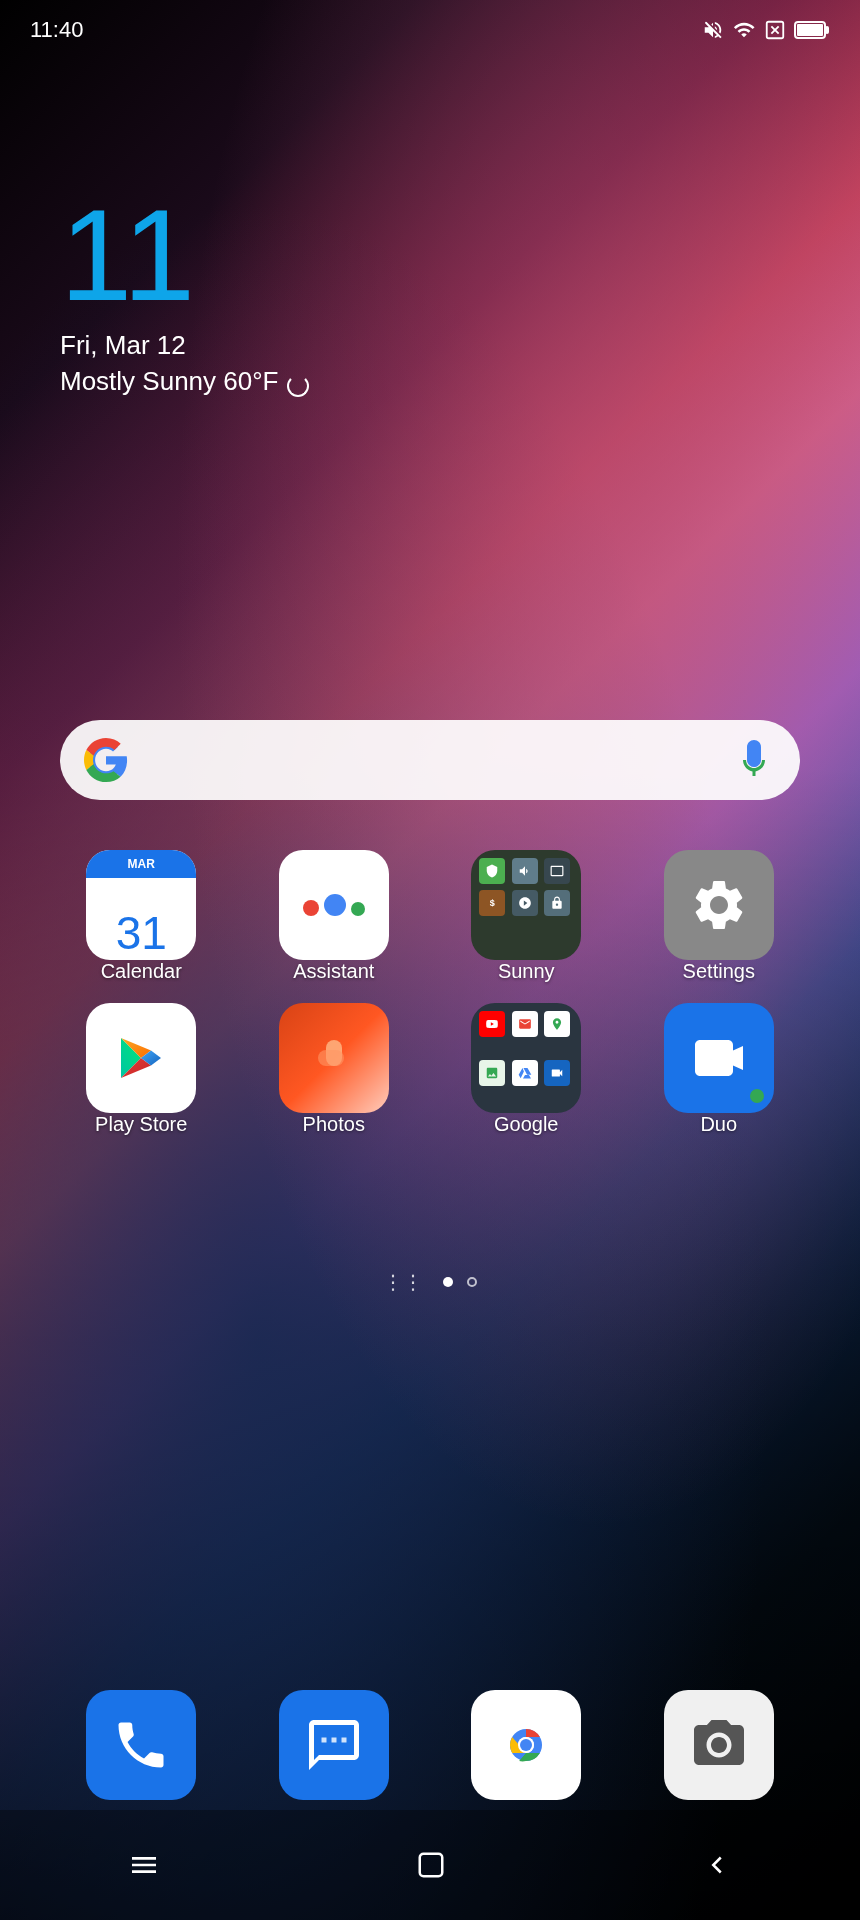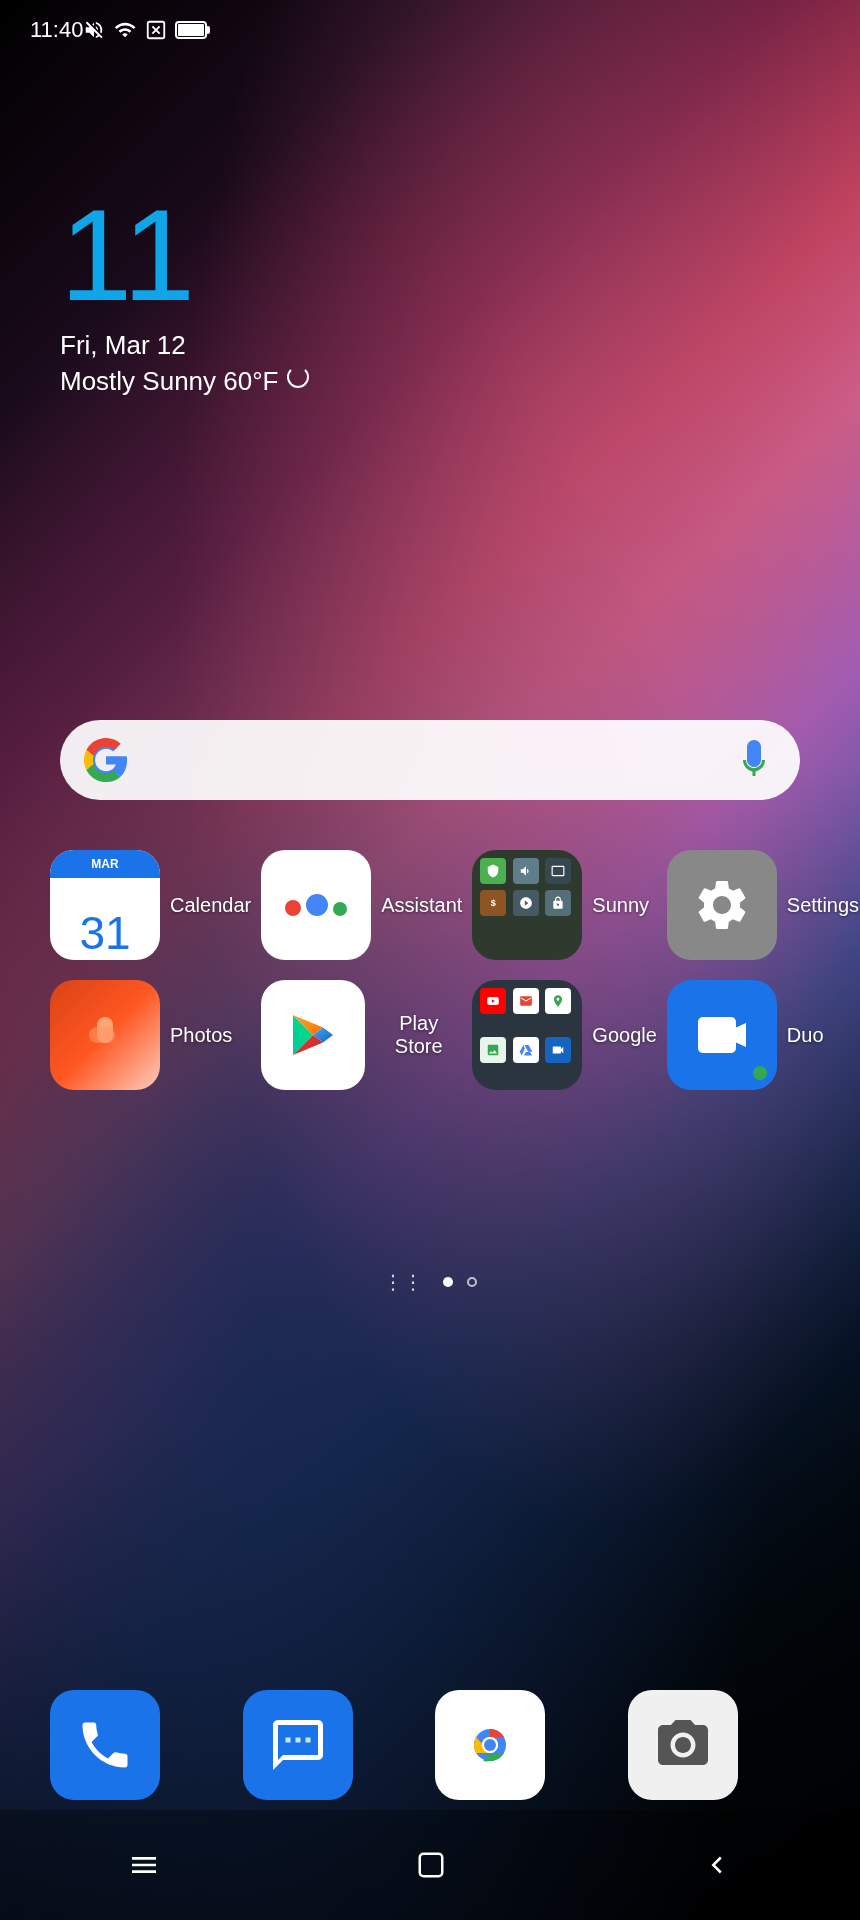--- a/index.html
+++ b/index.html
@@ -35,20 +35,21 @@
 
     
     .status-bar {
       position: absolute;
       top: 0;
       left: 0;
       right: 0;
       height: 60px;
       display: flex;
       align-items: center;
+      justify-content: space-between;
       padding: 0 30px;
       z-index: 10;
     }
 
     .status-time {
       color: white;
       font-size: 22px;
       font-weight: 500;
     }
 
@@ -86,21 +87,21 @@
       font-weight: 400;
       margin-top: 10px;
     }
 
     .clock-weather {
       color: white;
       font-size: 26px;
       font-weight: 400;
       margin-top: 5px;
       display: flex;
-      align-items: flex-start;
+      align-items: flex-end;
       gap: 8px;
     }
 
     .weather-refresh {
       width: 22px;
       height: 22px;
       border: 2.5px solid white;
       border-radius: 50%;
       border-top-color: transparent;
       display: inline-block;
@@ -145,22 +146,22 @@
       left: 50px;
       right: 50px;
       display: grid;
       grid-template-columns: repeat(4, 1fr);
       gap: 20px 10px;
       z-index: 5;
     }
 
     .app-item {
       display: flex;
-      align-items: center;
-      gap: 10px;
+      flex-direction: column;
+      align-items: center;
       cursor: pointer;
     }
 
     .app-icon {
       width: 110px;
       height: 110px;
       border-radius: 24px;
       display: flex;
       align-items: center;
       justify-content: center;
@@ -465,30 +466,20 @@
     <span class="app-label">Sunny</span>
   </div>
 
   <div class="app-item">
     <div class="app-icon icon-settings">
       <svg width="60" height="60" viewBox="0 0 24 24" fill="white">
         <path d="M19.14,12.94c0.04-0.3,0.06-0.61,0.06-0.94c0-0.32-0.02-0.64-0.07-0.94l2.03-1.58c0.18-0.14,0.23-0.41,0.12-0.61 l-1.92-3.32c-0.12-0.22-0.37-0.29-0.59-0.22l-2.39,0.96c-0.5-0.38-1.03-0.7-1.62-0.94L14.4,2.81c-0.04-0.24-0.24-0.41-0.48-0.41 h-3.84c-0.24,0-0.43,0.17-0.47,0.41L9.25,5.35C8.66,5.59,8.12,5.92,7.63,6.29L5.24,5.33c-0.22-0.08-0.47,0-0.59,0.22L2.74,8.87 C2.62,9.08,2.66,9.34,2.86,9.48l2.03,1.58C4.84,11.36,4.8,11.69,4.8,12s0.02,0.64,0.07,0.94l-2.03,1.58 c-0.18,0.14-0.23,0.41-0.12,0.61l1.92,3.32c0.12,0.22,0.37,0.29,0.59,0.22l2.39-0.96c0.5,0.38,1.03,0.7,1.62,0.94l0.36,2.54 c0.05,0.24,0.24,0.41,0.48,0.41h3.84c0.24,0,0.44-0.17,0.47-0.41l0.36-2.54c0.59-0.24,1.13-0.56,1.62-0.94l2.39,0.96 c0.22,0.08,0.47,0,0.59-0.22l1.92-3.32c0.12-0.22,0.07-0.47-0.12-0.61L19.14,12.94z M12,15.6c-1.98,0-3.6-1.62-3.6-3.6 s1.62-3.6,3.6-3.6s3.6,1.62,3.6,3.6S13.98,15.6,12,15.6z"></path>
       </svg>
     </div>
     <span class="app-label">Settings</span>
-  </div>
-
-  <div class="app-item">
-    <div class="app-icon icon-photos" style="background:linear-gradient(135deg, #d84315 0%, #ff5722 50%, #ffccbc 100%);">
-      <div style="width:60px; height:60px; position:relative;">
-        <div style="position:absolute; top:12px; left:22px; width:16px; height:26px; background:rgba(255,200,150,0.7); border-radius:8px; transform:rotate(0deg);"></div>
-        <div style="position:absolute; top:22px; left:14px; width:26px; height:16px; background:rgba(255,150,100,0.6); border-radius:8px;"></div>
-      </div>
-    </div>
-    <span class="app-label">Photos</span>
   </div>
 
   <div class="app-item">
     <div class="app-icon icon-playstore">
       <svg width="60" height="60" viewBox="0 0 48 48">
         <defs>
           <linearGradient id="pg1" x1="0%" y1="100%" x2="100%" y2="0%">
             <stop offset="0%" style="stop-color:#00c5a5"></stop>
             <stop offset="100%" style="stop-color:#00e676"></stop>
           </linearGradient>
@@ -509,20 +500,30 @@
         <path fill="url(#pg1)" d="M8 40L24 24 8 8v32z"></path>
         <path fill="url(#pg2)" d="M8 8l24 10-8 6z"></path>
         <path fill="url(#pg3)" d="M8 40l24-10-8-6z"></path>
         <path fill="url(#pg4)" d="M32 18l8 6-8 6-8-6z"></path>
       </svg>
     </div>
     <span class="app-label">Play Store</span>
   </div>
 
   <div class="app-item">
+    <div class="app-icon icon-photos" style="background:linear-gradient(135deg, #d84315 0%, #ff5722 50%, #ffccbc 100%);">
+      <div style="width:60px; height:60px; position:relative;">
+        <div style="position:absolute; top:12px; left:22px; width:16px; height:26px; background:rgba(255,200,150,0.7); border-radius:8px; transform:rotate(0deg);"></div>
+        <div style="position:absolute; top:22px; left:14px; width:26px; height:16px; background:rgba(255,150,100,0.6); border-radius:8px;"></div>
+      </div>
+    </div>
+    <span class="app-label">Photos</span>
+  </div>
+
+  <div class="app-item">
     <div class="app-icon icon-google-folder" style="background:#2a3540;">
       <div style="display:grid; grid-template-columns:repeat(3,1fr); gap:3px; padding:8px; width:100%; height:100%;">
 
         <div style="background:#ff0000; border-radius:4px; width:26px; height:26px; display:flex; align-items:center; justify-content:center;">
           <svg width="14" height="14" viewBox="0 0 24 24" fill="white">
               <path d="M10 15l5.19-3L10 9v6m11.56-7.83c.13.47.22 1.1.28 1.9.07.8.1 1.49.1 2.09L22 12c0 2.19-.16 3.8-.44 4.83-.25.9-.83 1.48-1.73 1.73-.47.13-1.33.22-2.65.28-1.3.07-2.49.1-3.59.1L12 19c-4.19 0-6.8-.16-7.83-.44-.9-.25-1.48-.83-1.73-1.73-.13-.47-.22-1.1-.28-1.9-.07-.8-.1-1.49-.1-2.09L2 12c0-2.19.16-3.8.44-4.83.25-.9.83-1.48 1.73-1.73.47-.13 1.33-.22 2.65-.28 1.3-.07 2.49-.1 3.59-.1L12 5c4.19 0 6.8.16 7.83.44.9.25 1.48.83 1.73 1.73z"></path>
             </svg>
         </div>
 
         <div style="background:white; border-radius:4px; width:26px; height:26px; display:flex; align-items:center; justify-content:center;">

